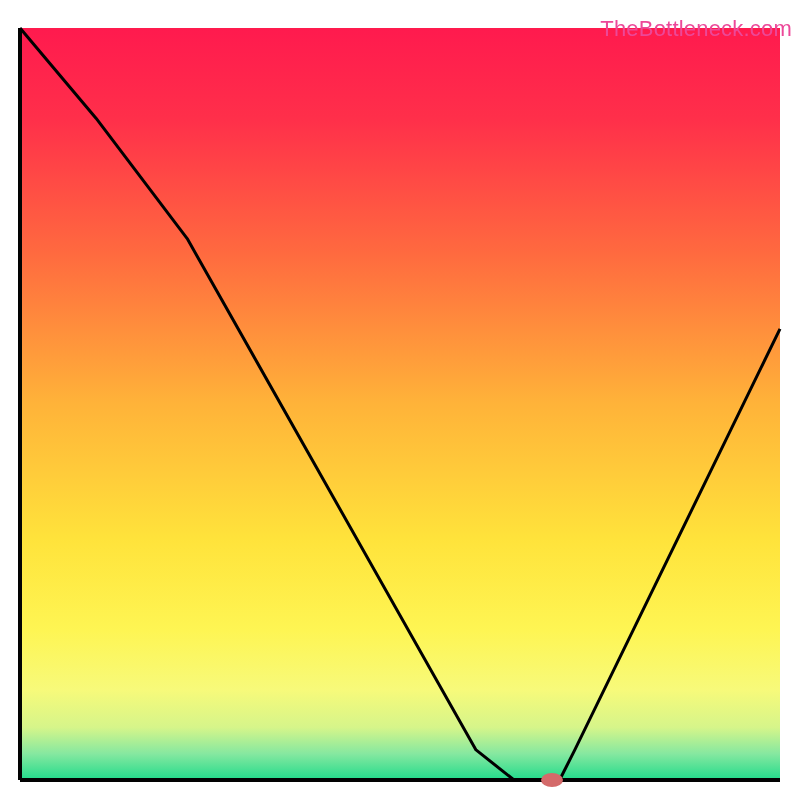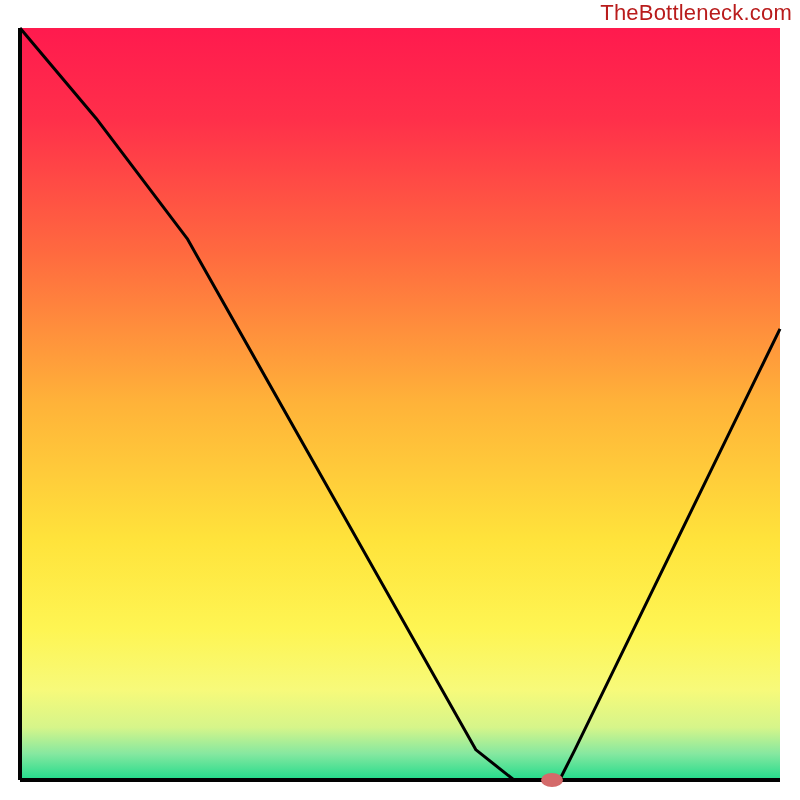--- a/index.html
+++ b/index.html
@@ -10,23 +10,23 @@
     background: #ffffff;
     font-family: Arial, Helvetica, sans-serif;
   }
   .container {
     position: relative;
     width: 800px;
     height: 800px;
   }
   .watermark {
     position: absolute;
-    top: 0;
+    top: 16px;
     right: 8px;
-    color: #b91c1c;
+    color: #ec4899;
     font-size: 22px;
     font-weight: 400;
     letter-spacing: 0.2px;
     z-index: 3;
   }
   svg.chart {
     position: absolute;
     top: 0;
     left: 0;
   }

